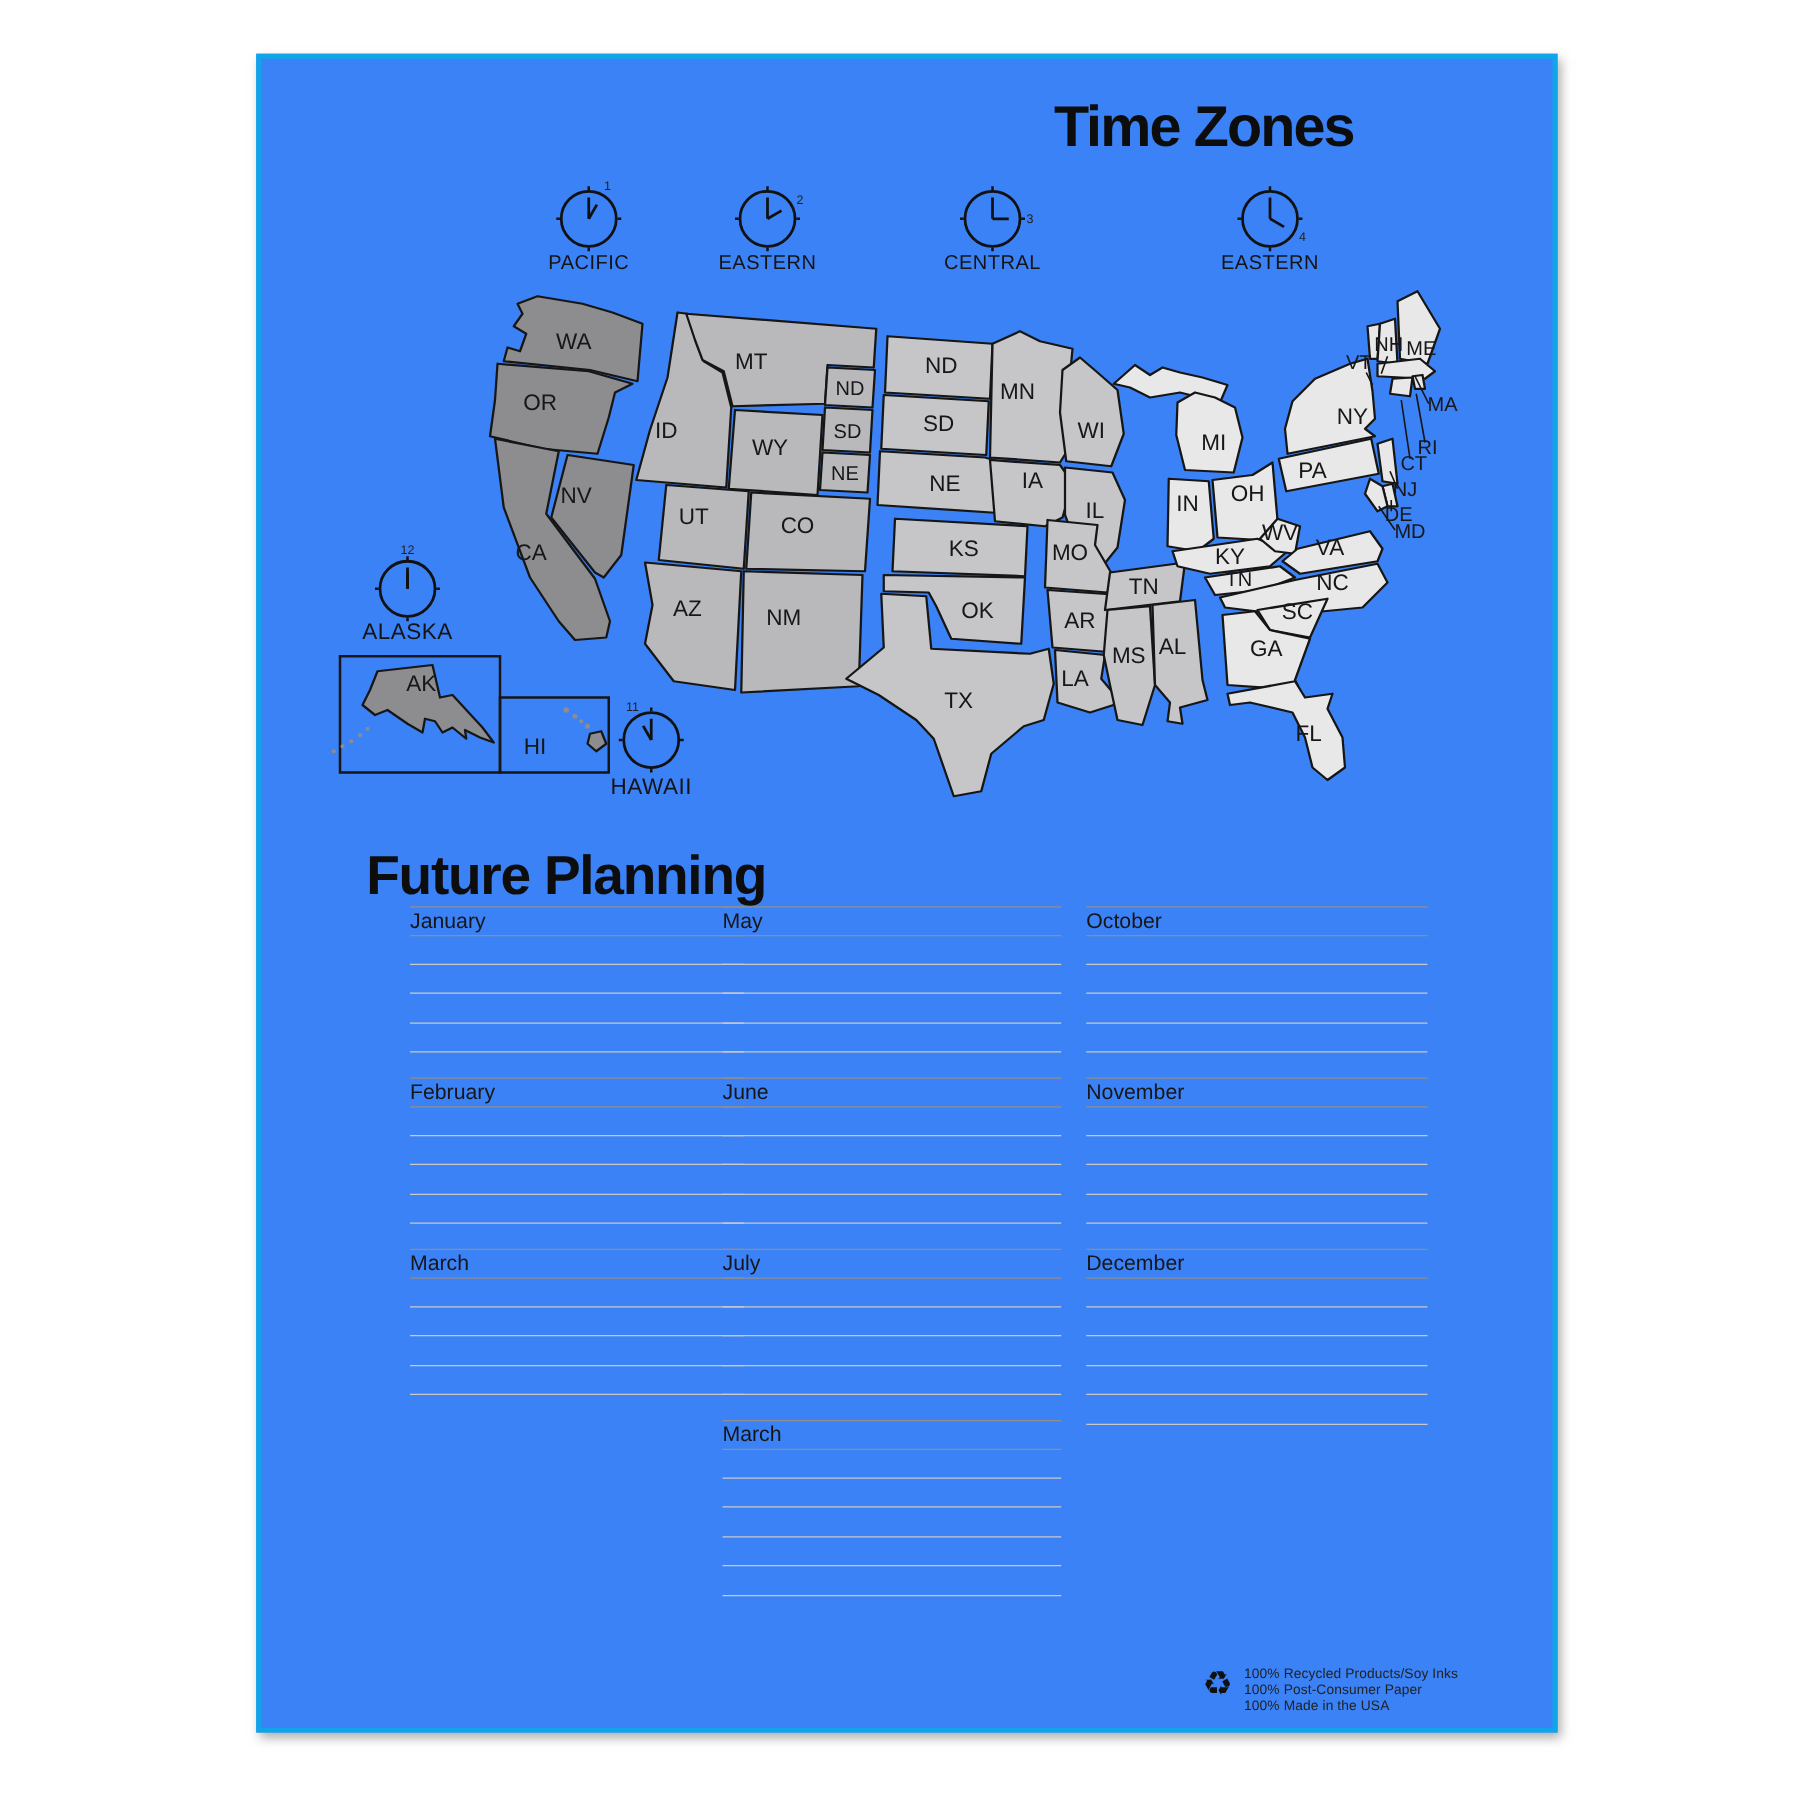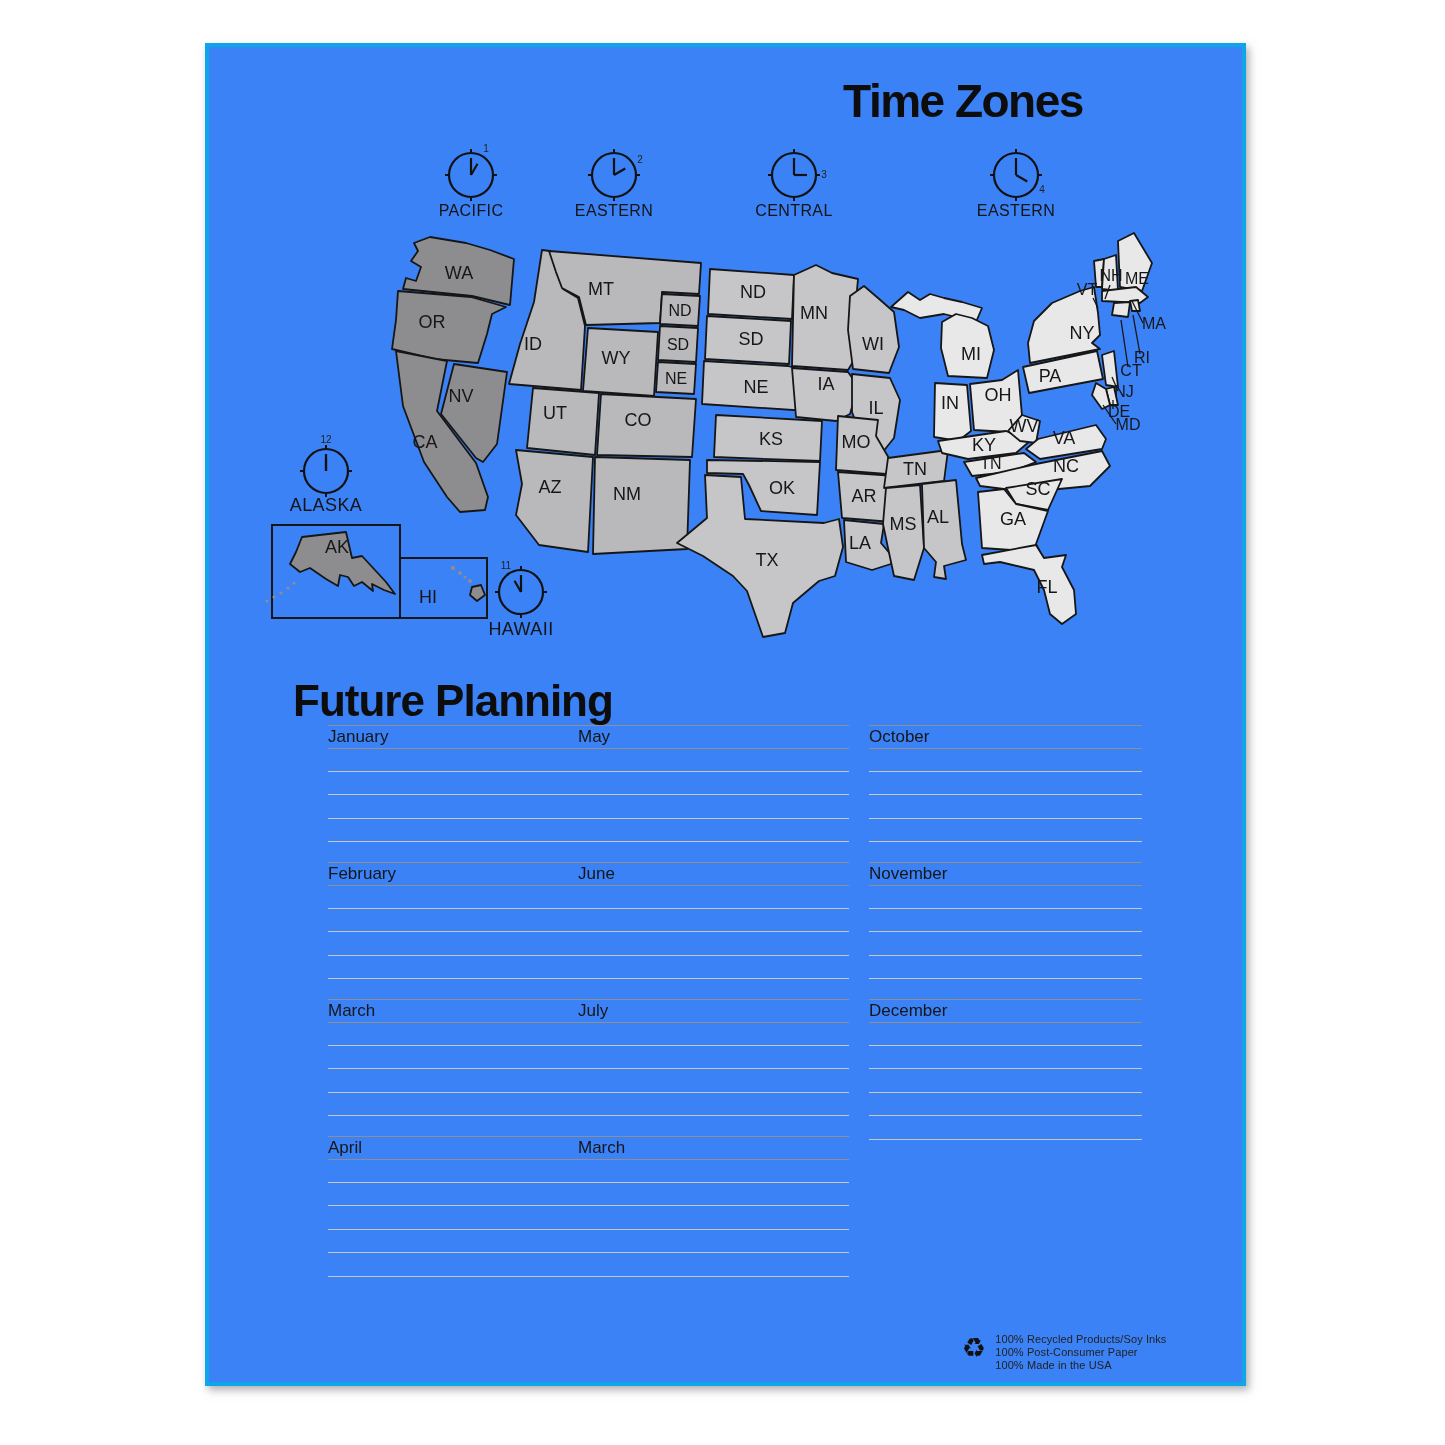--- a/index.html
+++ b/index.html
@@ -260,28 +260,20 @@
         <div class="wline"></div>
         <div class="wline"></div>
     </div>
     <div class="mblock">
       <div class="mname">March</div>
       <div class="wline"></div>
         <div class="wline"></div>
         <div class="wline"></div>
         <div class="wline"></div>
     </div>
-    <div class="mblock">
-      <div class="mname">April</div>
-      <div class="wline"></div>
-        <div class="wline"></div>
-        <div class="wline"></div>
-        <div class="wline"></div>
-        <div class="wline"></div>
-    </div>
   </div>
 
   <div class="plan-col col2">
     <div class="mblock">
       <div class="mname">May</div>
       <div class="wline"></div>
         <div class="wline"></div>
         <div class="wline"></div>
         <div class="wline"></div>
     </div>

